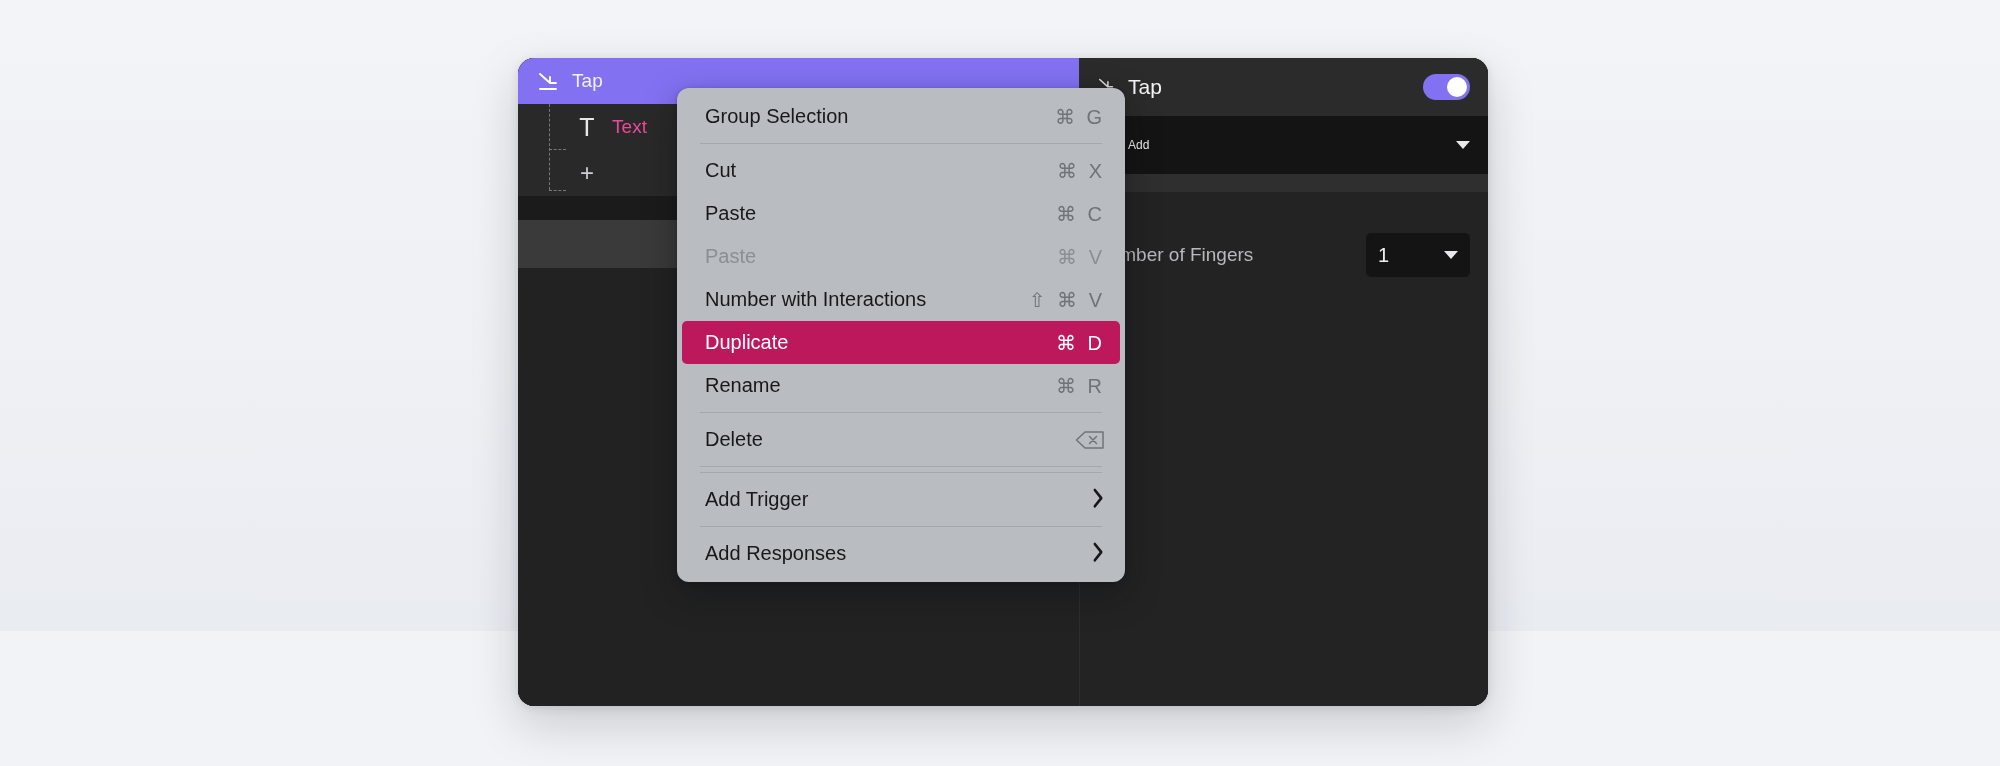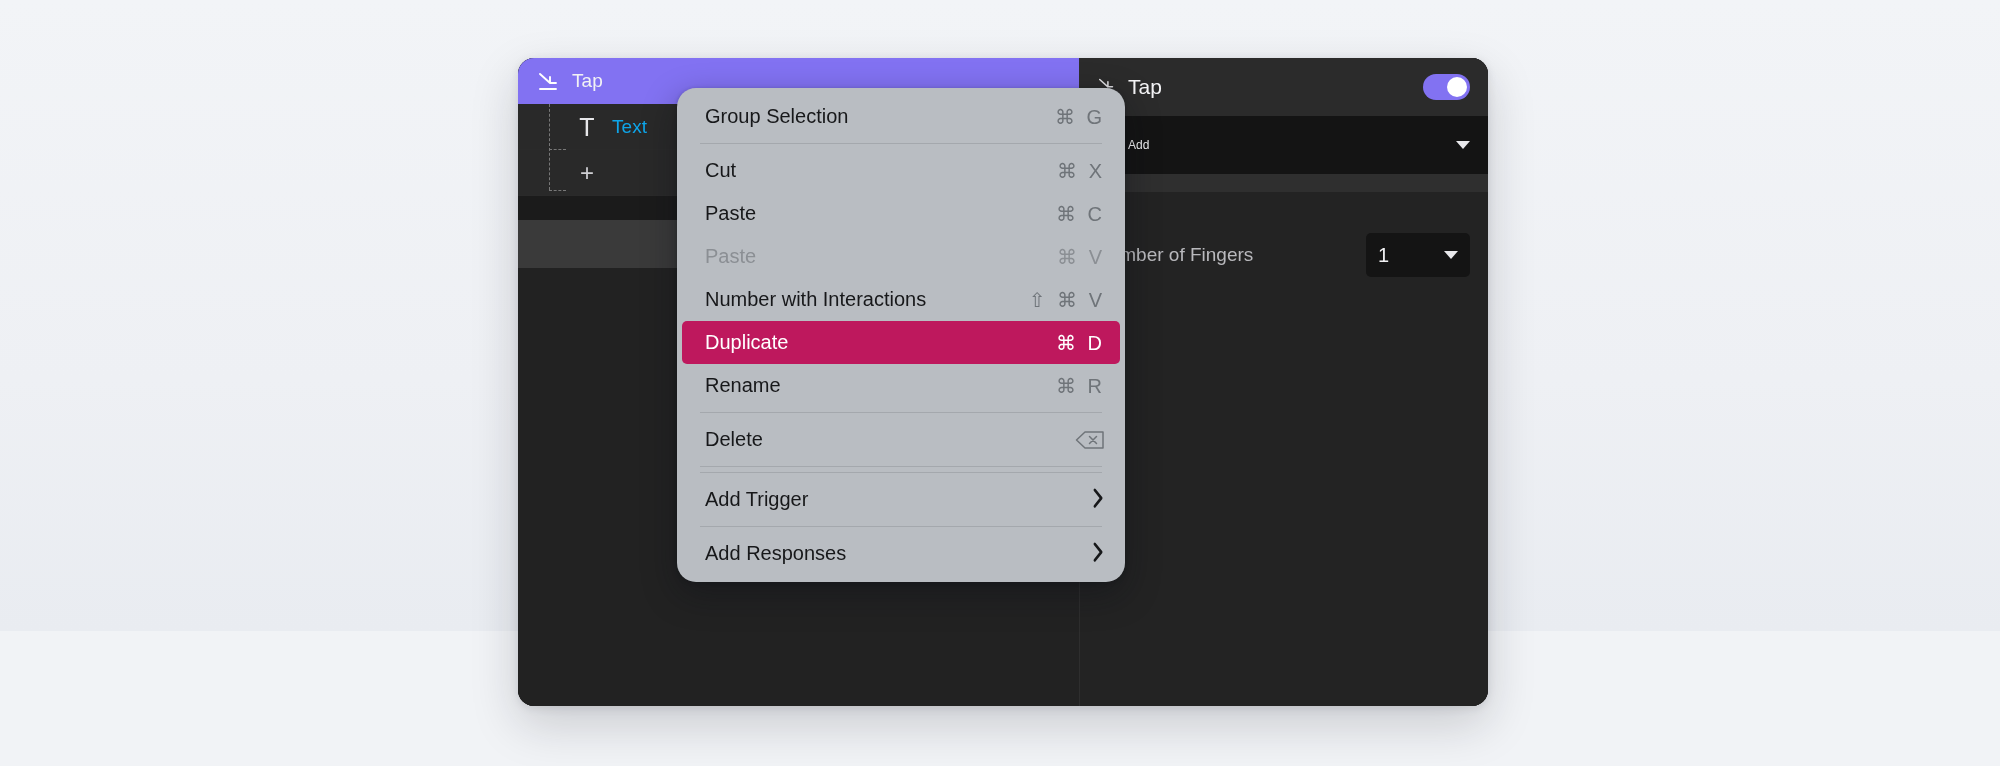--- a/index.html
+++ b/index.html
@@ -69,21 +69,21 @@
     margin-right: 10px;
     position: relative;
   }
 
   .tree-label {
     color: #f2f2f4;
     font-size: 19px;
     letter-spacing: 0.1px;
   }
 
-  .tree-label.dim { color: #0ea5e9; text-align: right; }
+  .tree-label.dim { color: #ec4899; text-align: right; }
 
   .t-icon {
     width: 26px;
     flex: none;
     margin-right: 12px;
     color: #e7e7ea;
     font-size: 25px;
     line-height: 26px;
     text-align: center;
     font-family: "Liberation Sans", sans-serif;
@@ -277,21 +277,21 @@
     flex: 1;
   }
 
   
   #context-menu {
     position: absolute;
     left: 677px;
     top: 88px;
     width: 448px;
     background: #b9bdc2;
-    border-radius: 19px;
+    border-radius: 12px;
     box-shadow: 0 12px 34px rgba(10,14,20,0.38), 0 1px 4px rgba(10,14,20,0.25);
     padding: 7px 0 7px 0;
     overflow: hidden;
   }
 
   .menu-item {
     position: relative;
     height: 43px;
     display: flex;
     align-items: center;

